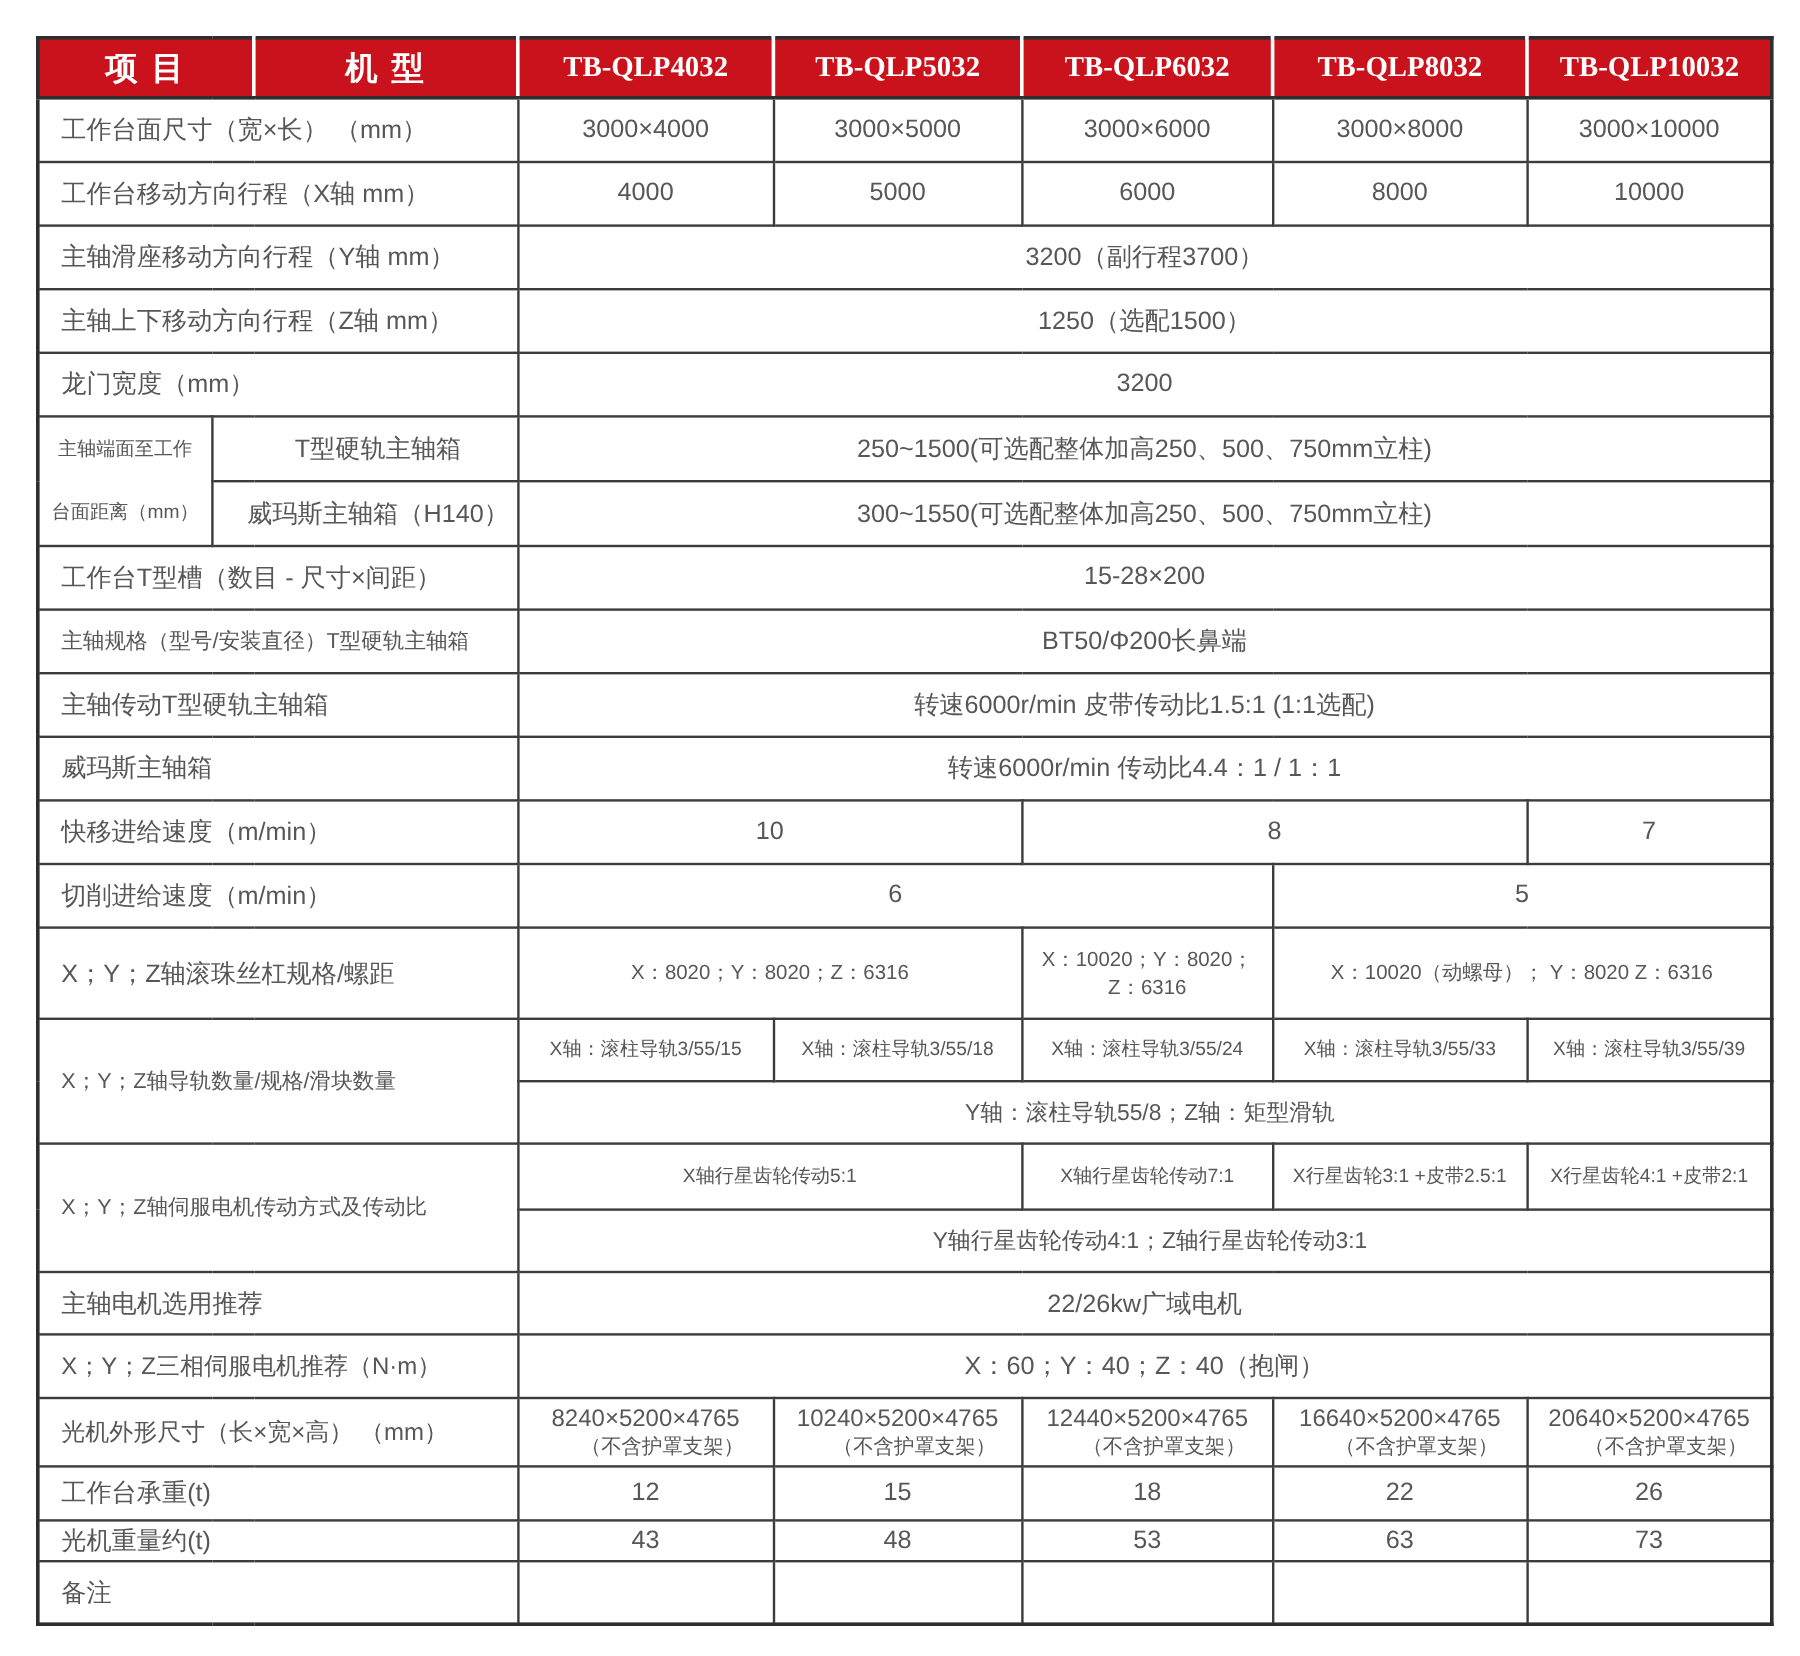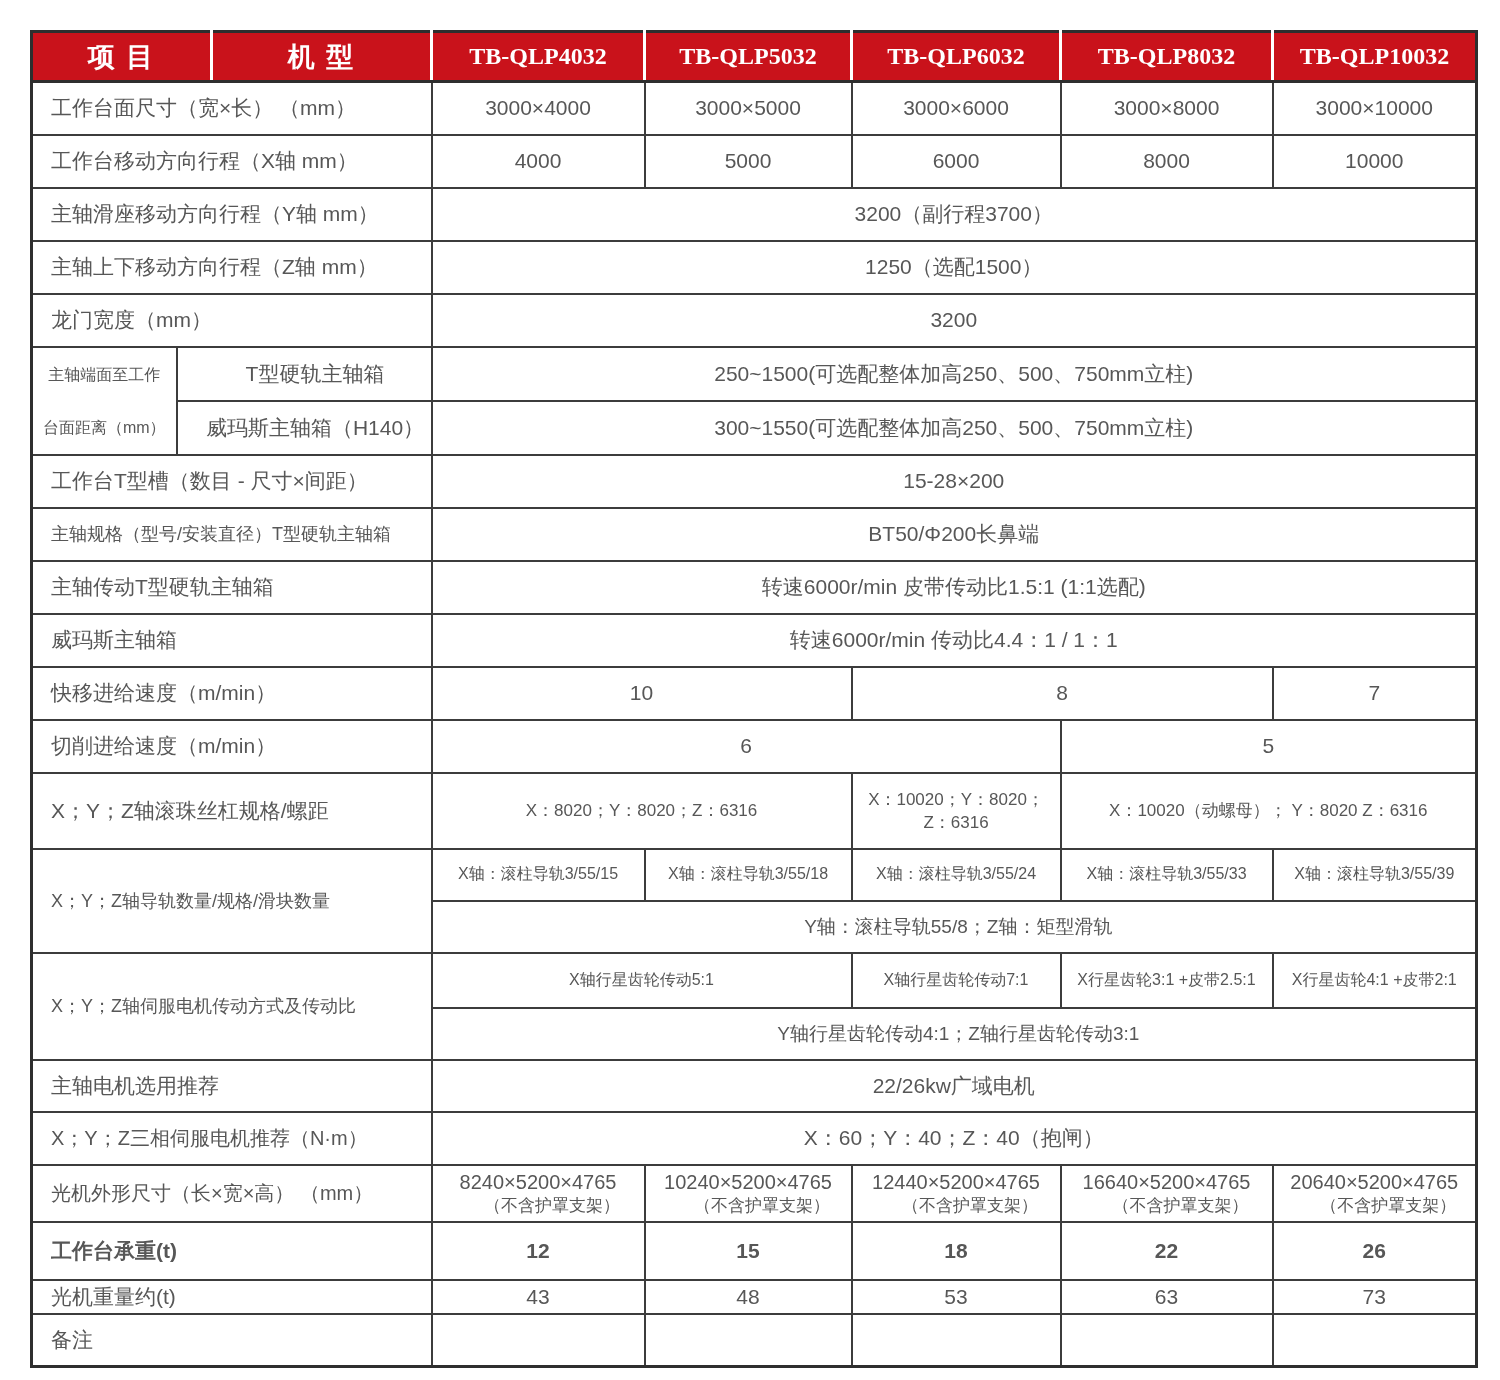--- a/index.html
+++ b/index.html
@@ -40,21 +40,21 @@
   td.val.xs{font-size:17px;padding:0 3px;}
   td.val.xxs{font-size:16px;padding:0 2px;}
   td.val.span-md{font-size:19px;padding-left:13px;}
   td.two-line{text-align:center;font-size:16px;padding:0;}
   td.two-line div{height:53px;line-height:53px;}
   td.dim{padding:0;}
   .dim-main{font-size:20px;line-height:26px;}
   .dim-note{font-size:17px;line-height:22px;margin-left:28px;}
   tr.h50{height:50px;} tr.h53{height:53px;} tr.h60{height:76px;}
   tr.h52{height:52px;} tr.h55{height:55px;} tr.h57{height:57px;}
-  tr.h45{height:58px;font-weight:bold;} tr.h51{height:34px;}
+  tr.h45{height:45px;} tr.h51{height:34px;}
 </style>
 </head>
 <body>
 
 <table class="spec">
   <colgroup>
     <col style="width:145px">
       <col style="width:35px">
       <col style="width:220px">
     <col style="width:213px">

